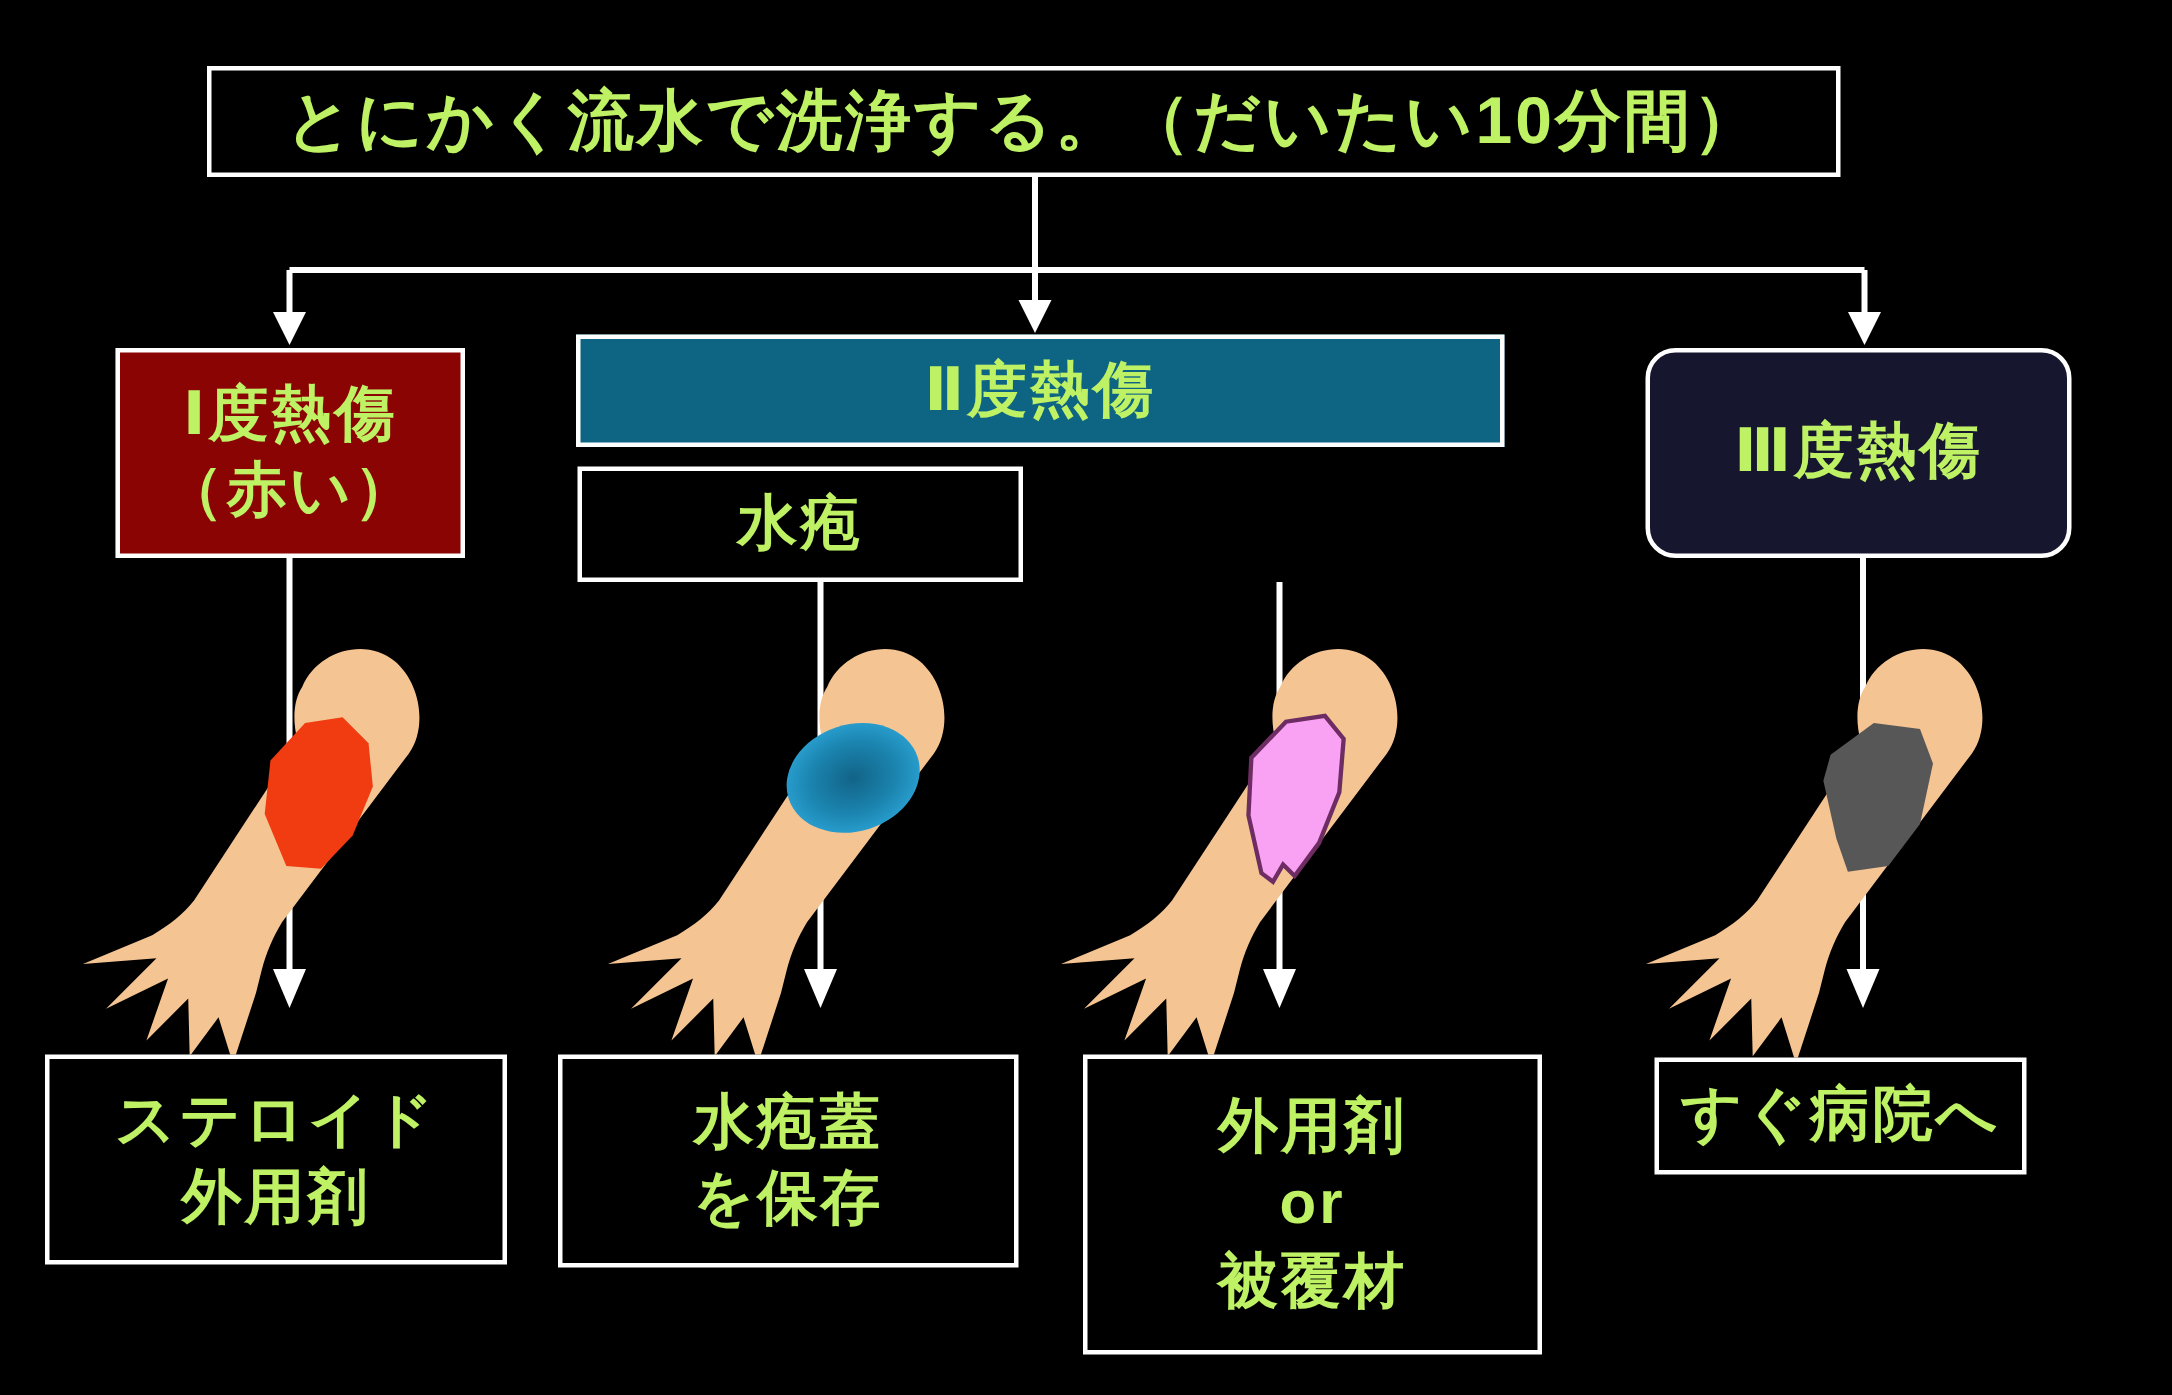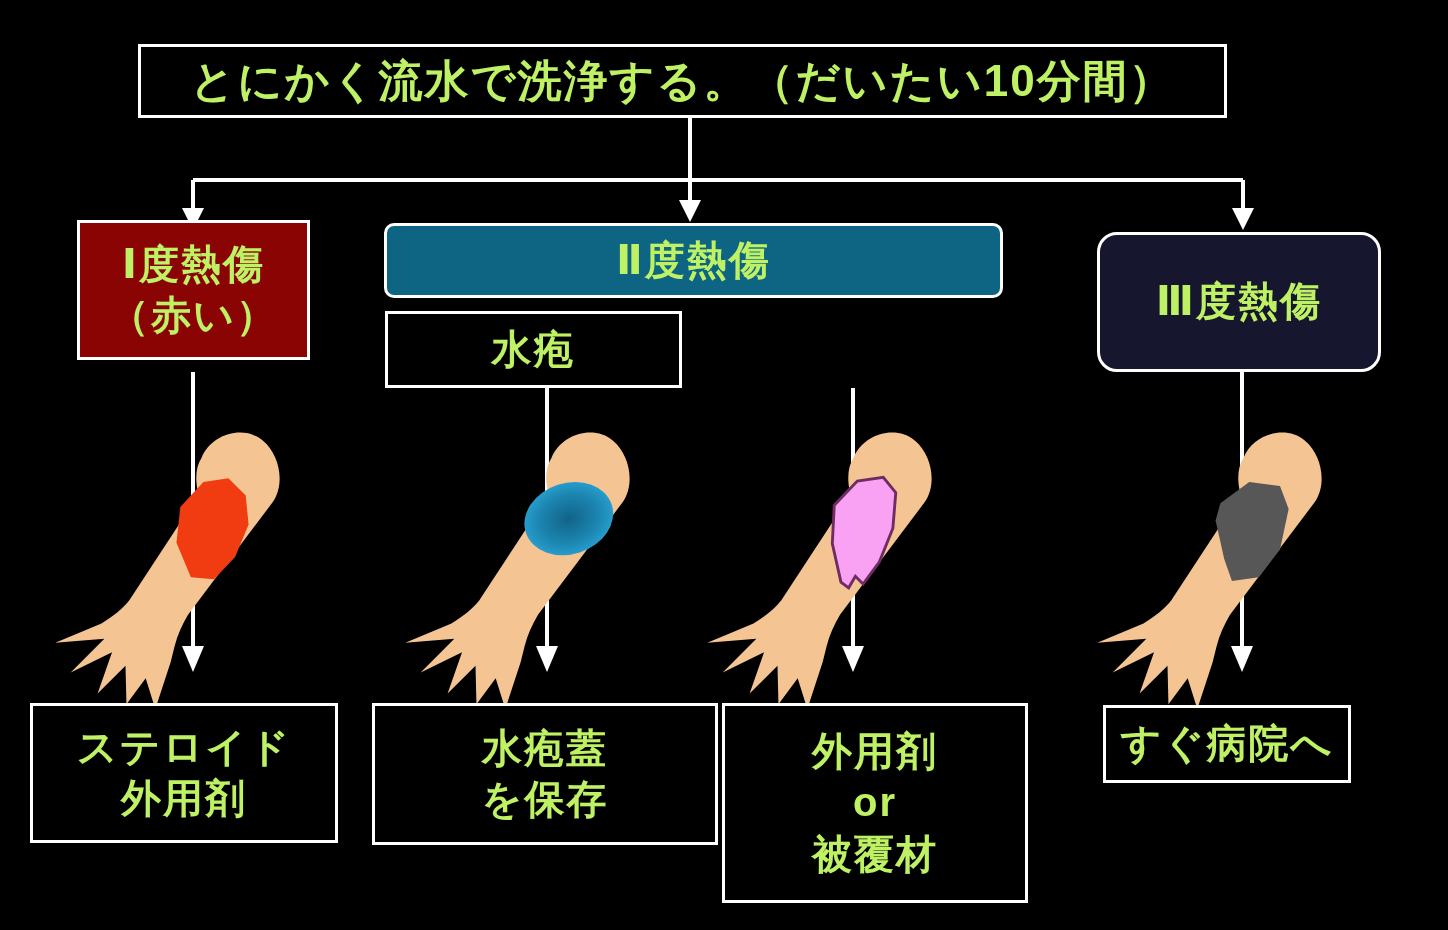--- a/index.html
+++ b/index.html
@@ -19,27 +19,27 @@
     display:flex;flex-direction:column;
     align-items:center;justify-content:center;
     text-align:center;
     background:#000;
     box-sizing:border-box;
     font-weight:700;
     letter-spacing:2px;
     line-height:1.28;
   }
   .top-box{left:138px;top:44px;width:1089px;height:74px;font-size:44px;}
-  .deg1-box{left:77px;top:220px;width:233px;height:140px;font-size:40px;}
-  .deg2-box{left:384px;top:223px;width:619px;height:75px;font-size:40px;border-radius:10px;}
+  .deg1-box{left:77px;top:232px;width:233px;height:140px;font-size:40px;}
+  .deg2-box{left:384px;top:223px;width:619px;height:75px;font-size:40px;}
   .blister-box{left:385px;top:311px;width:297px;height:77px;font-size:40px;align-items:center;}
   .erosion-box{left:707px;top:311px;width:297px;height:77px;font-size:40px;}
   .deg3-box{left:1097px;top:232px;width:284px;height:140px;font-size:40px;}
   .treat1-box{left:30px;top:703px;width:308px;height:140px;font-size:40px;align-items:center;}
-  .treat2-box{left:372px;top:703px;width:346px;height:142px;font-size:40px;}
+  .treat2-box{left:372px;top:703px;width:307px;height:142px;font-size:40px;}
   .treat3-box{left:722px;top:703px;width:306px;height:200px;font-size:40px;}
   .treat4-box{left:1103px;top:705px;width:248px;height:78px;font-size:40px;}
   .arm1{left:38px;top:405px;}
   .arm2{left:388px;top:405px;}
   .arm3{left:690px;top:405px;}
   .arm4{left:1080px;top:405px;}
 </style>
 </head>
 <body>
 

